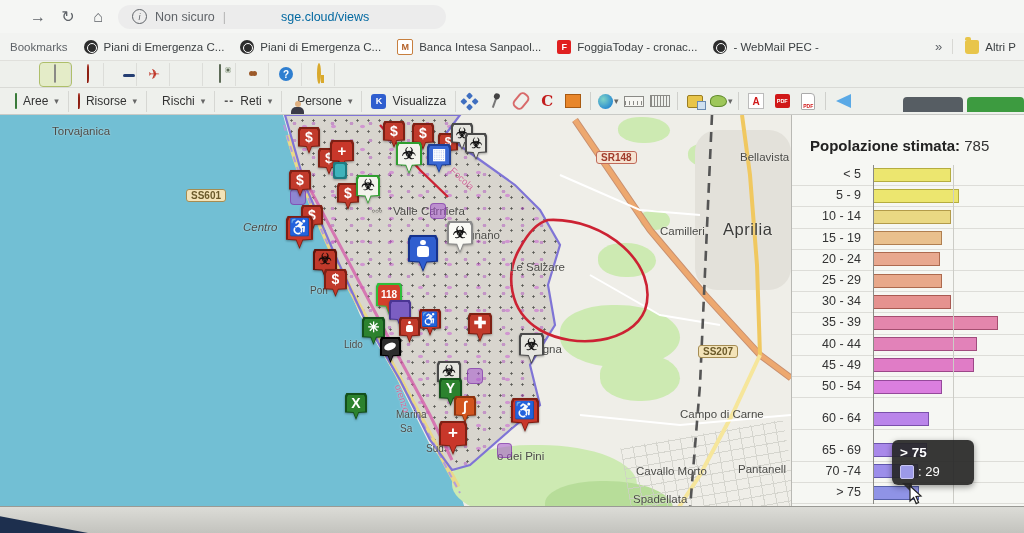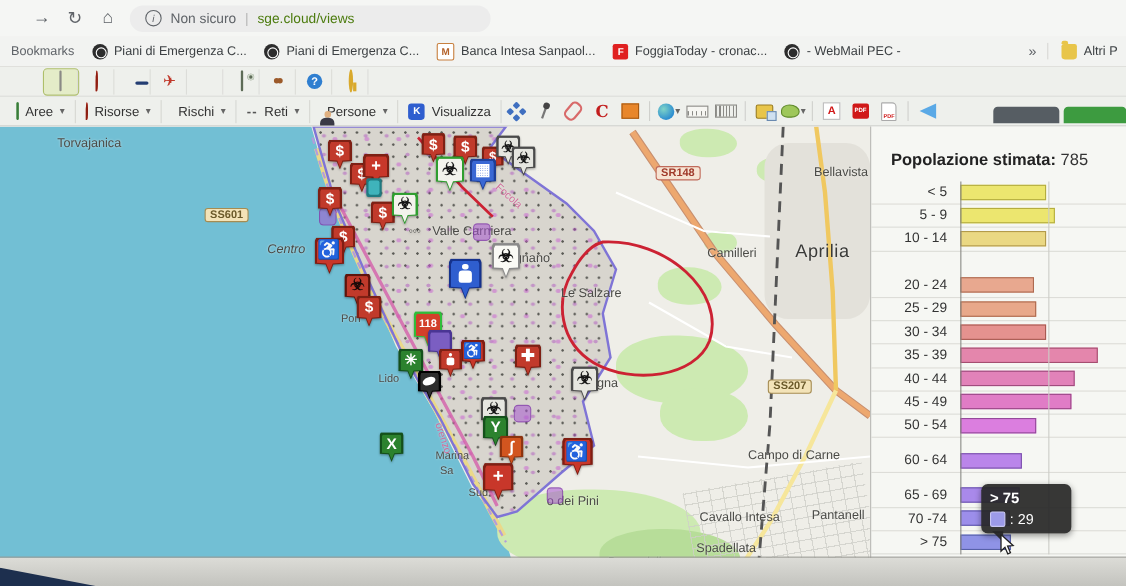--- a/index.html
+++ b/index.html
@@ -5,21 +5,21 @@
   html,body{margin:0;padding:0;}
   body{width:1024px;height:533px;overflow:hidden;font-family:"Liberation Sans",sans-serif;background:#e8e8e4;position:relative;}
   #screen{position:absolute;inset:0;background:#f2f3f1;}
 
   
   #navbar{position:absolute;left:0;top:0;width:1024px;height:33px;background:#f5f6f4;display:flex;align-items:center;gap:10px;padding-left:28px;box-sizing:border-box;}
   .navglyph{font-size:16px;color:#5f6368;width:20px;text-align:center;}
   #urlbar{display:flex;align-items:center;gap:8px;background:#ececec;border-radius:14px;height:24px;padding:0 14px;min-width:300px;color:#5f6368;font-size:12.5px;}
   .circle-i{display:inline-flex;align-items:center;justify-content:center;width:13px;height:13px;border:1.4px solid #5f6368;border-radius:50%;font-size:9px;font-style:italic;color:#5f6368;}
   #urlbar .sep{color:#b5b5b5;}
-  #urlbar .url{color:#4d7c0f;}
+  #urlbar .url{color:#0369a1;margin-left:47px;}
 
   #bookmarksbar{position:absolute;left:0;top:33px;width:1024px;height:28px;background:#f2f3f1;border-bottom:1px solid #e0e0dc;display:flex;align-items:center;gap:4px;padding-left:6px;box-sizing:border-box;font-size:11.5px;color:#3c4043;}
   .bm{display:flex;align-items:center;gap:6px;padding:3px 8px;border-radius:4px;white-space:nowrap;}
   .bm-ic{width:14px;height:14px;border-radius:3px;display:inline-flex;align-items:center;justify-content:center;flex:0 0 auto;font-size:9px;font-weight:bold;color:#fff;}
   .ic-whatsapp{background:#25d366;border-radius:50%;}
   .ic-globe{background:#2d2d2d;border-radius:50%;position:relative;}
   .ic-globe::after{content:"";position:absolute;left:3px;top:3px;width:8px;height:8px;border:1px solid #fff;border-radius:50%;}
   .ic-bank{background:#fff;border:1px solid #c77f3e;color:#b4622a;border-radius:2px;}
   .ic-foggia{background:#e02020;border-radius:2px;}
   .ic-folder{background:#e8c54a;border-radius:2px 2px 3px 3px;position:relative;}
@@ -398,26 +398,26 @@
       <path d="M548,105 C605,102 660,150 645,195 C632,228 575,235 540,215 C508,196 505,158 520,133 C527,120 536,108 548,105 Z" stroke="#cc2233" stroke-width="2.6" fill="none"></path>
       <path d="M380,10 L420,55 L448,82" stroke="#cc2233" stroke-width="2.4" fill="none"></path>
     </svg>
 
     <div id="labels-layer">
         <span class="maplabel " style="left: 52px; top: 10px;">Torvajanica</span>
         <span class="maplabel " style="left: 243px; top: 106px; font-style: italic;">Centro</span>
         <span class="maplabel " style="left: 393px; top: 90px;">Valle Carniera</span>
         <span class="maplabel " style="left: 468px; top: 114px;">gnano</span>
         <span class="maplabel " style="left: 510px; top: 146px;">Le Salzare</span>
-        <span class="maplabel " style="left: 643px; top: 110px; text-align: right;">Camilleri</span>
+        <span class="maplabel " style="left: 660px; top: 110px; text-align: right;">Camilleri</span>
         <span class="maplabel big" style="left: 723px; top: 105px;">Aprilia</span>
         <span class="maplabel " style="left: 740px; top: 36px;">Bellavista</span>
         <span class="maplabel " style="left: 528px; top: 228px;">Cogna</span>
         <span class="maplabel " style="left: 680px; top: 293px;">Campo di Carne</span>
-        <span class="maplabel " style="left: 636px; top: 350px;">Cavallo Intesa</span>
+        <span class="maplabel " style="left: 636px; top: 350px;">Cavallo Morto</span>
         <span class="maplabel " style="left: 738px; top: 348px;">Pantanell</span>
         <span class="maplabel " style="left: 633px; top: 378px;">Spadellata</span>
         <span class="maplabel green" style="left: 552px; top: 390px;">Bosco della</span>
         <span class="maplabel green" style="left: 556px; top: 402px;">Spadellata</span>
         <span class="maplabel " style="left: 497px; top: 335px;">o dei Pini</span>
         <span class="maplabel small" style="left: 396px; top: 294px;">Marina</span>
         <span class="maplabel small" style="left: 400px; top: 308px;">Sa</span>
         <span class="maplabel small" style="left: 426px; top: 328px;">Sud</span>
         <span class="maplabel small" style="left: 310px; top: 170px;">Pon</span>
         <span class="maplabel small" style="left: 344px; top: 224px;">Lido</span>
@@ -699,20 +699,26 @@
           <div class="ctrack">
             <div class="cbar" style="width: 86.4px; background: rgb(236, 230, 111); border-color: rgb(181, 173, 63);"></div>
           </div>
         </div>
         <div class="crow" style="top: 42.4px;">
           <span class="clabel">10 - 14</span>
           <div class="ctrack">
             <div class="cbar" style="width: 78.4px; background: rgb(234, 216, 131); border-color: rgb(179, 155, 74);"></div>
           </div>
         </div>
+        <div class="crow" style="top: 63.6px;">
+          <span class="clabel">15 - 19</span>
+          <div class="ctrack">
+            <div class="cbar" style="width: 68.8px; background: rgb(233, 192, 141); border-color: rgb(176, 127, 80);"></div>
+          </div>
+        </div>
         <div class="crow" style="top: 84.8px;">
           <span class="clabel">20 - 24</span>
           <div class="ctrack">
             <div class="cbar" style="width: 67.2px; background: rgb(232, 168, 143); border-color: rgb(173, 106, 80);"></div>
           </div>
         </div>
         <div class="crow" style="top: 106px;">
           <span class="clabel">25 - 29</span>
           <div class="ctrack">
             <div class="cbar" style="width: 68.8px; background: rgb(232, 168, 138); border-color: rgb(173, 106, 78);"></div>

